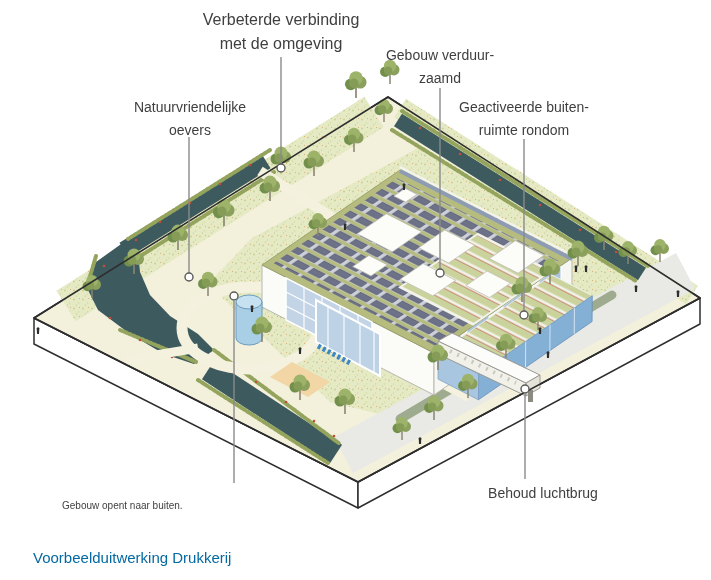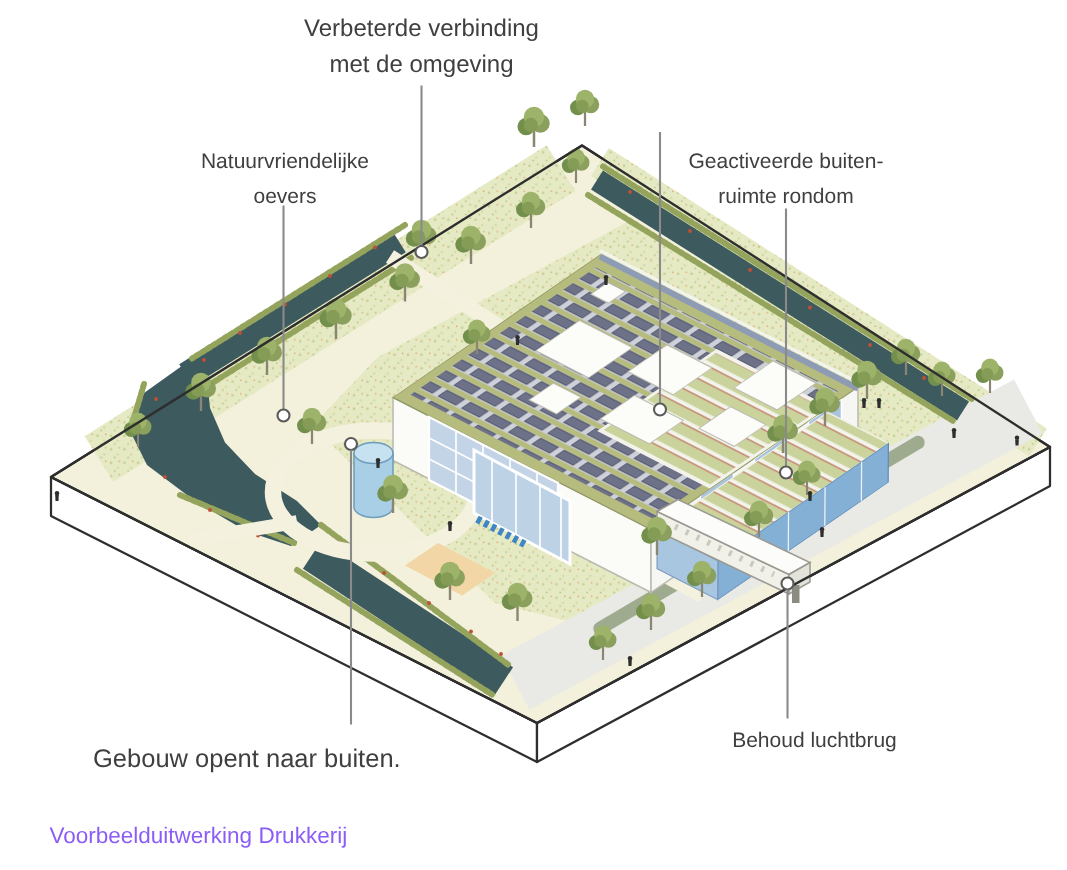--- a/index.html
+++ b/index.html
@@ -7,24 +7,24 @@
     position:relative; width:711px; height:580px; background:#ffffff;
     overflow:hidden; font-family:"Liberation Sans", sans-serif;padding-left:28px;
   }
   svg.scene { position:absolute; left:0; top:0; }
   .ann {
     position:absolute; color:#3f3f3f; text-align:center;
     white-space:pre-line; transform:translateX(-50%);
     font-size:14px; line-height:23px;
   }
   .ann.big { font-size:16px; line-height:24px; }
-  .ann.left-align { transform:none; text-align:left; font-size:17px; }
+  .ann.left-align { transform:none; text-align:left; font-size:10px; }
   .caption {
     position:absolute; left:33px; top:549px; font-size:15px;
-    color:#8b5cf6; white-space:nowrap;
+    color:#0369a1; white-space:nowrap;
   }
 </style>
 </head>
 <body>
 
 <div class="canvas">
 
 <svg class="scene" width="711" height="580" viewBox="0 0 711 580">
   <defs>
     <pattern id="speck" width="9" height="9" patternUnits="userSpaceOnUse">
@@ -277,20 +277,22 @@
     </g>
     <g>
       <circle cx="234" cy="296" r="4" fill="#ffffff" stroke="#5a5a5a"></circle>
       <line x1="234" y1="300" x2="234" y2="483"></line>
     </g>
   </g>
 </svg>
 
 <div class="ann big" style="left:281px; top:8px;">Verbeterde verbinding
 met de omgeving</div>
+<div class="ann" style="left:440px; top:44px;">Gebouw verduur-
+zaamd</div>
 <div class="ann" style="left:524px; top:96px;">Geactiveerde buiten-
 ruimte rondom</div>
 <div class="ann" style="left:190px; top:96px;">Natuurvriendelijke
 oevers</div>
 <div class="ann left-align" style="left:62px; top:494px;">Gebouw opent naar buiten.</div>
 <div class="ann" style="left:532px; top:482px;margin-left:11px;">Behoud luchtbrug</div>
 
 <div class="caption">Voorbeelduitwerking Drukkerij</div>
 
 </div>

